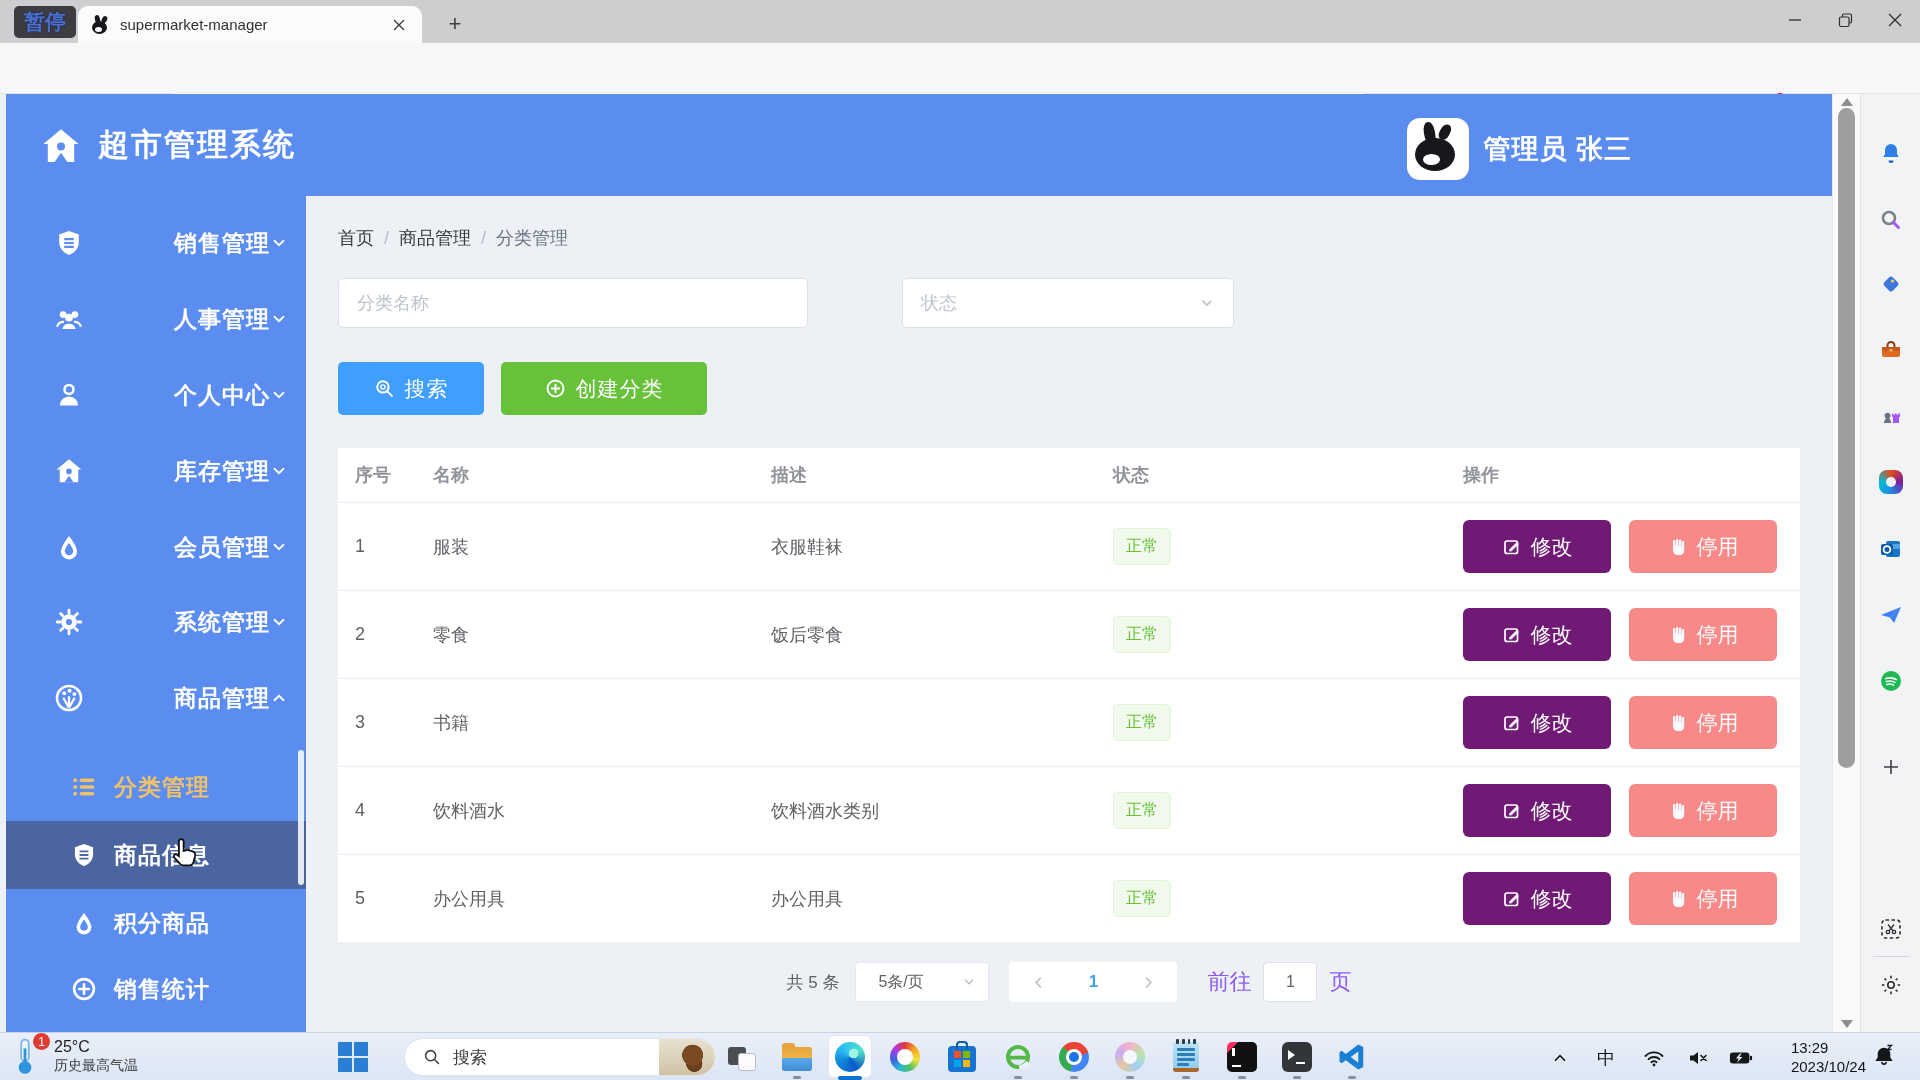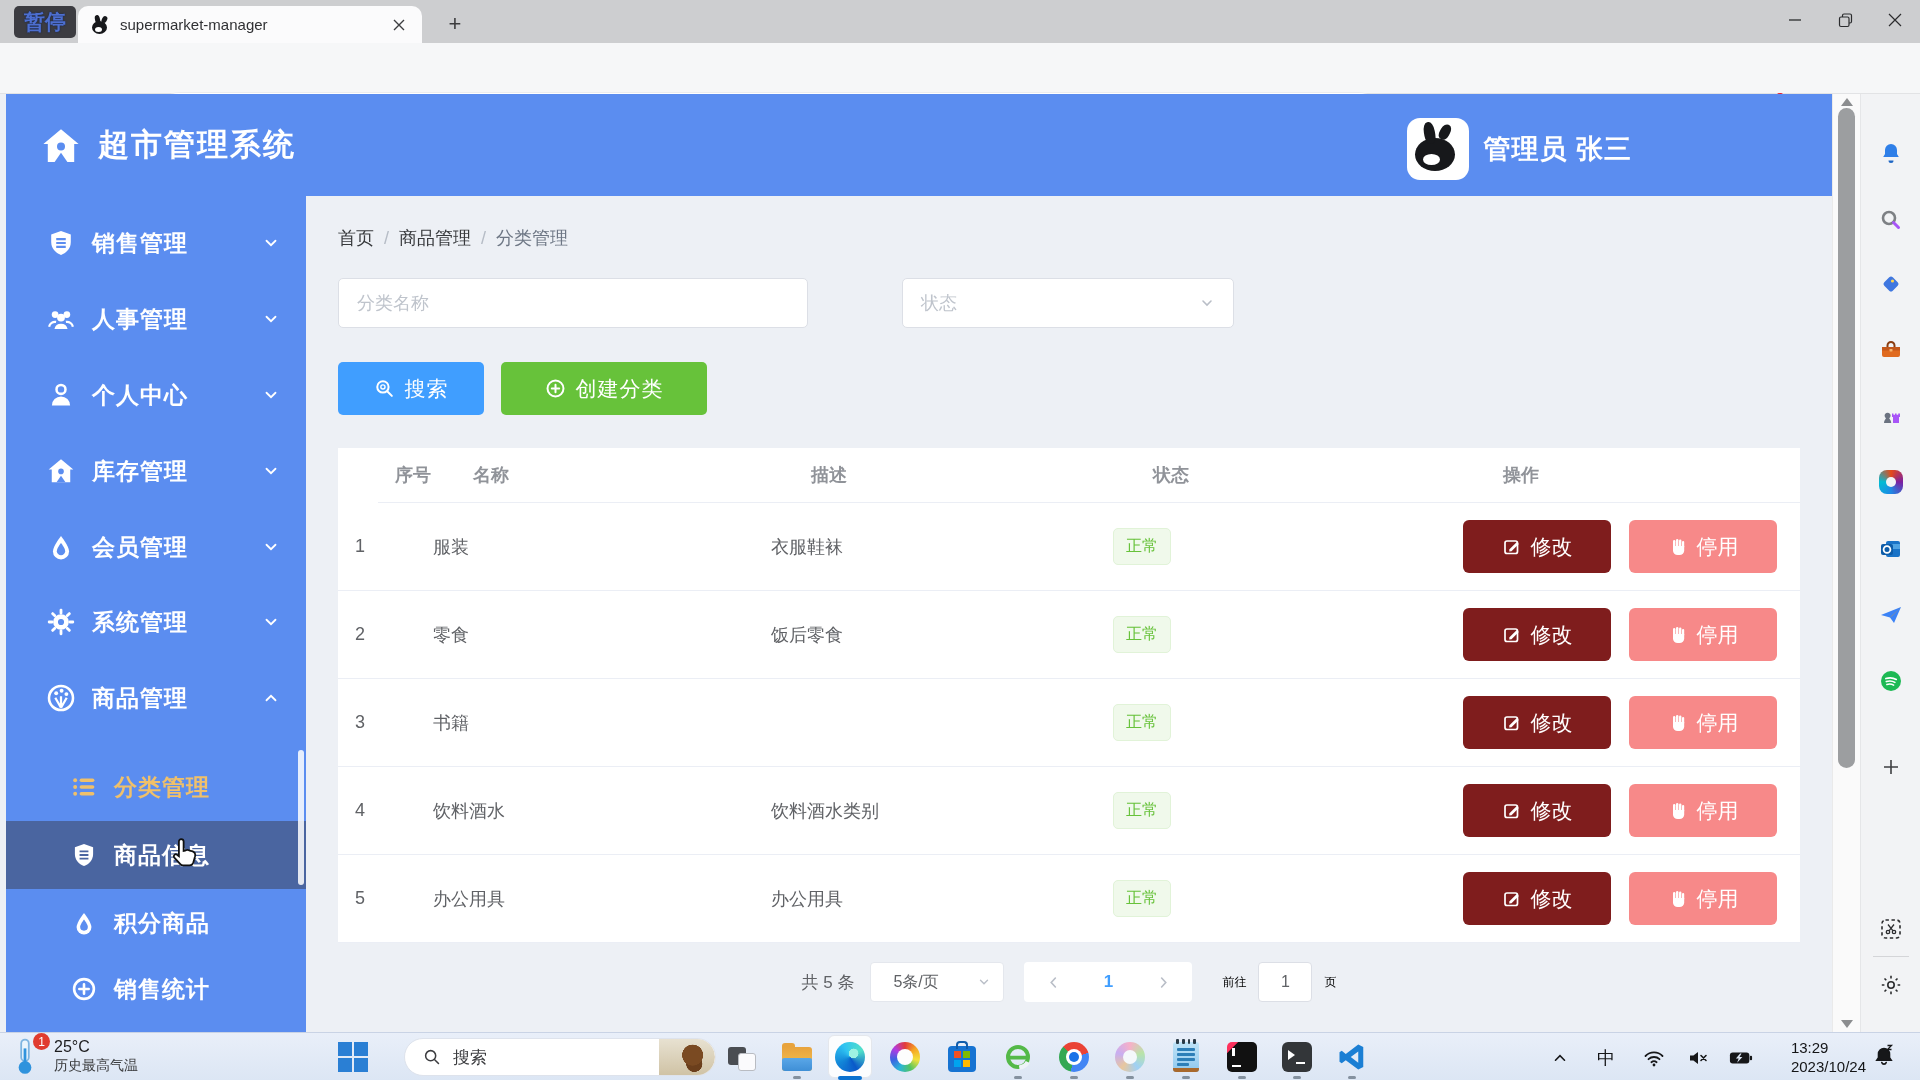--- a/index.html
+++ b/index.html
@@ -52,21 +52,21 @@
 
   
   .app-header { position:absolute; left:6px; top:94px; width:1826px; height:102px; background:#5b8df0; display:flex; align-items:center; }
   .brand { display:flex; align-items:flex-end; gap:16px; margin-left:34px; }
   .brand-title { color:#ffffff; font-size:31px; font-weight:bold; letter-spacing:2px; }
   .user-box { position:absolute; right:200px; top:24px; display:flex; align-items:center; gap:14px;padding-left:8px; }
   .user-avatar { width:62px; height:62px; background:#ffffff; border-radius:13px; position:relative; }
   .user-name { color:#ffffff; font-size:27px; font-weight:bold; letter-spacing:1px; }
 
   .sidebar { position:absolute; left:6px; top:196px; width:300px; height:836px; background:#5b8df0; }
-  .side-item { position:absolute; left:4px; width:100%; height:58px; display:flex; align-items:center; color:#fff; }
+  .side-item { position:absolute; left:12px; width:100%; height:58px; display:flex; align-items:center; color:#fff;text-align:right; }
   .side-ic { width:30px; height:30px; margin-left:36px; display:flex; align-items:center; justify-content:center; }
   .side-label { font-size:23px; font-weight:bold; margin-left:16px; letter-spacing:1px; flex:1; }
   .side-chev { margin-right:30px; }
   .sub-item { position:absolute; left:0; width:100%; height:68px; display:flex; align-items:center; color:#fff; }
   .sub-ic { width:28px; height:28px; margin-left:64px; display:flex; align-items:center; justify-content:center; }
   .sub-label { font-size:23px; font-weight:bold; margin-left:16px; letter-spacing:1px; }
   .sub-item.active { color:#f0c06a; }
   .sub-item.hovered { background:#4a65a0; }
   .side-thumb { position:absolute; right:2px; top:554px; width:6px; height:135px; background:rgba(255,255,255,.85); border-radius:3px; }
 
@@ -76,36 +76,36 @@
 
   .f-input { position:absolute; top:82px; height:50px; background:#fff; border:1px solid #dcdfe6; border-radius:5px;
     display:flex; align-items:center; padding:0 18px; }
   .placeholder { color:#bfc4cc; font-size:18px; flex:1; }
 
   .btn { position:absolute; top:166px; height:53px; border-radius:5px; display:flex; align-items:center; justify-content:center;
     gap:10px; color:#fff; font-size:21px; letter-spacing:1px; }
   .btn-blue { background:#409eff; } .btn-green { background:#67c23a; }
 
   .table { position:absolute; left:32px; top:252px; width:1462px; background:#ffffff; font-size:18px; }
-  .t-head { display:flex; align-items:center; height:55px; color:#909399; font-weight:bold; border-bottom:1px solid #ebeef5;margin-left:40px; }
+  .t-head { display:flex; align-items:center; height:55px; color:#909399; font-weight:bold; border-bottom:1px solid #ebeef5; }
   .t-row { display:flex; align-items:center; height:88px; color:#606266; border-bottom:1px solid #ebeef5; }
   .c1 { width:95px; padding-left:17px; } .c2 { width:338px;font-family:Liberation Mono, monospace; } .c3 { width:342px; } .c4 { width:350px; } .c5 { flex:1; display:flex; gap:18px; }
   .badge { display:inline-flex; align-items:center; justify-content:center; width:58px; height:37px; background:#f0f9eb;
     border:1px solid #e1f3d8; border-radius:5px; color:#67c23a; font-size:16px; }
   .row-btn { width:148px; height:53px; border-radius:6px; display:flex; align-items:center; justify-content:center; gap:9px;
     color:#fff; font-size:21px; }
-  .rb-green { background:#7f1d1d; } .rb-red { background:#f78989; }
+  .rb-green { background:#701a75; } .rb-red { background:#f78989; }
 
   .pager { position:absolute; left:32px; top:766px; width:1462px; height:40px; display:flex; align-items:center; justify-content:center; gap:0; }
   .pg-total { color:#606266; font-size:17px; margin-right:16px; }
   .pg-select { width:134px; height:40px; background:#fff; border:1px solid #e4e7ed; border-radius:4px; display:flex; align-items:center;
     padding:0 12px 0 22px; color:#606266; font-size:16px; margin-right:20px; }
   .pg-box { width:168px; height:40px; background:#fff; border-radius:4px; display:flex; align-items:center; justify-content:space-around; margin-right:30px; }
   .pg-cur { color:#409eff; font-size:17px; font-weight:bold; }
-  .pg-goto { color:#000000; font-size:12px; }
+  .pg-goto { color:#8b5cf6; font-size:22px; }
   .pg-input { width:54px; height:40px; background:#fff; border:1px solid #dcdfe6; border-radius:4px; text-align:center; color:#606266;
     font-size:16px; margin:0 12px; font-family:"Liberation Sans",sans-serif; }
 
   
   .taskbar { position:absolute; left:0; top:1032px; width:1920px; height:48px;
     background:linear-gradient(#e9eff9,#dce6f4); border-top:1px solid #c9d3e5; }
   .weather { position:absolute; left:12px; top:4px; display:flex; align-items:center; gap:8px; }
   .w-temp { font-size:16px; color:#1c1c1e; line-height:1.2; }
   .w-desc { font-size:14px; color:#3a3b3d; }
   .tb-ic { position:absolute; top:4px; width:40px; height:40px; display:flex; align-items:center; justify-content:center; }

